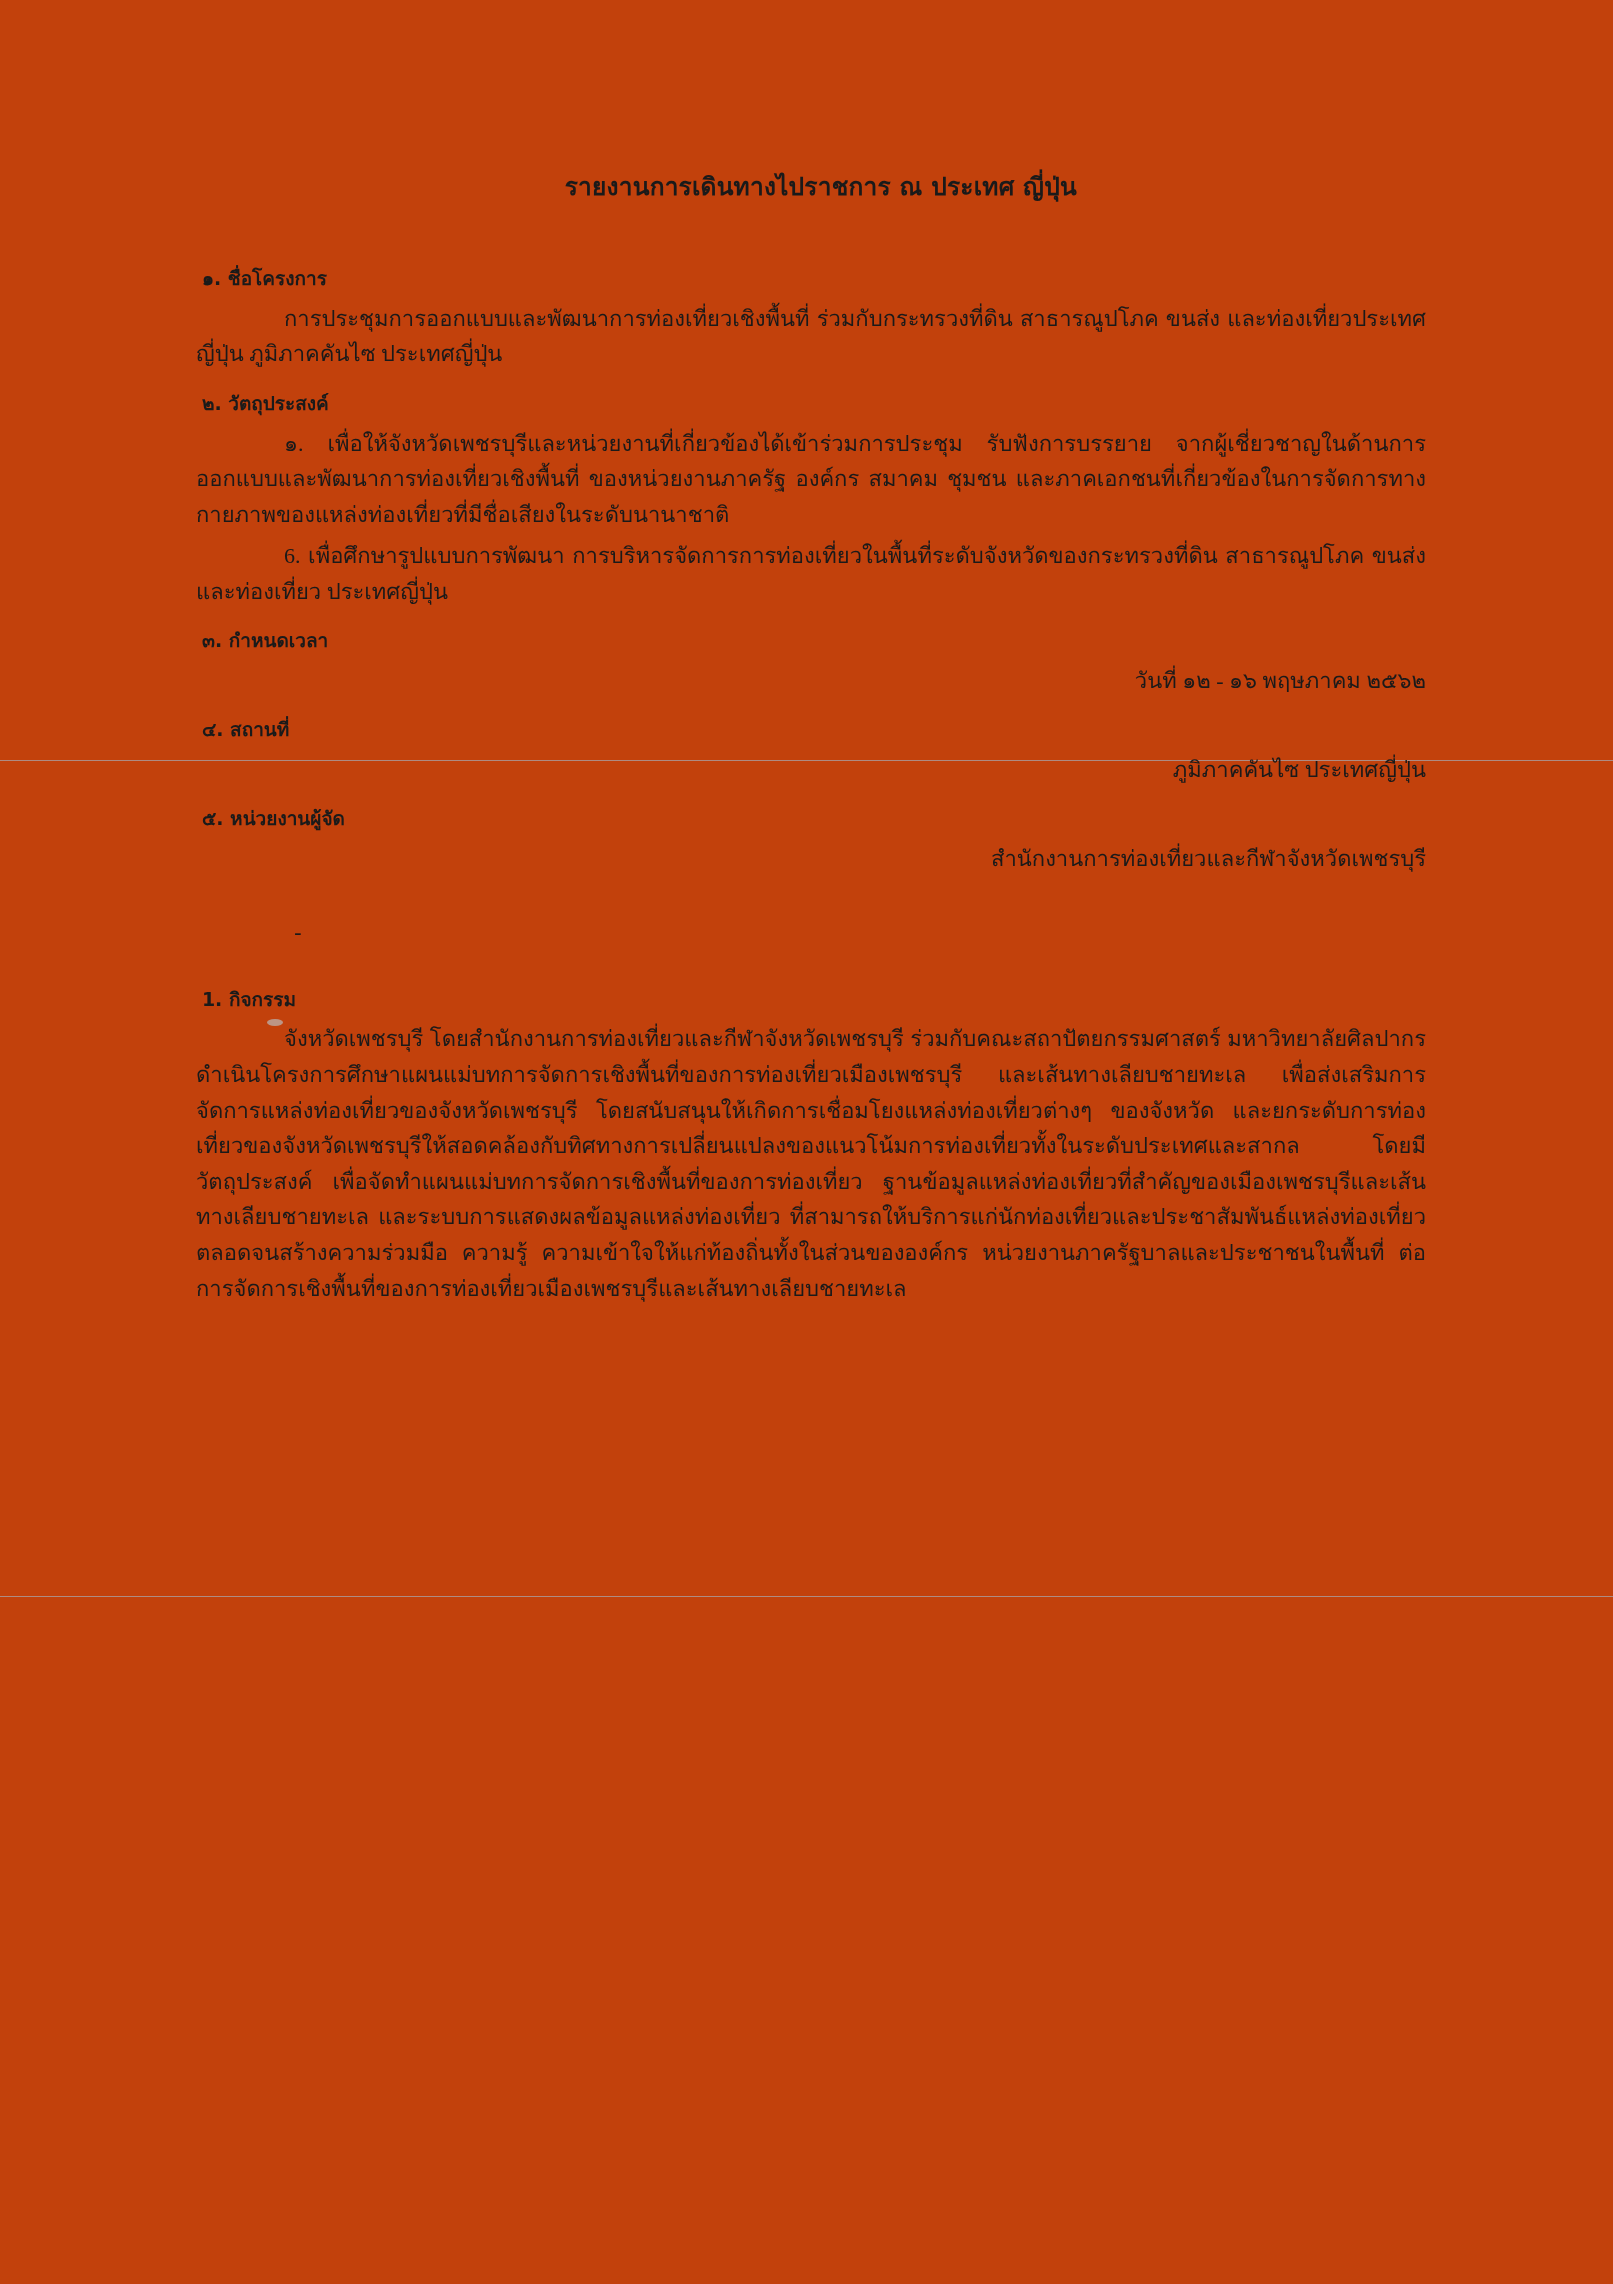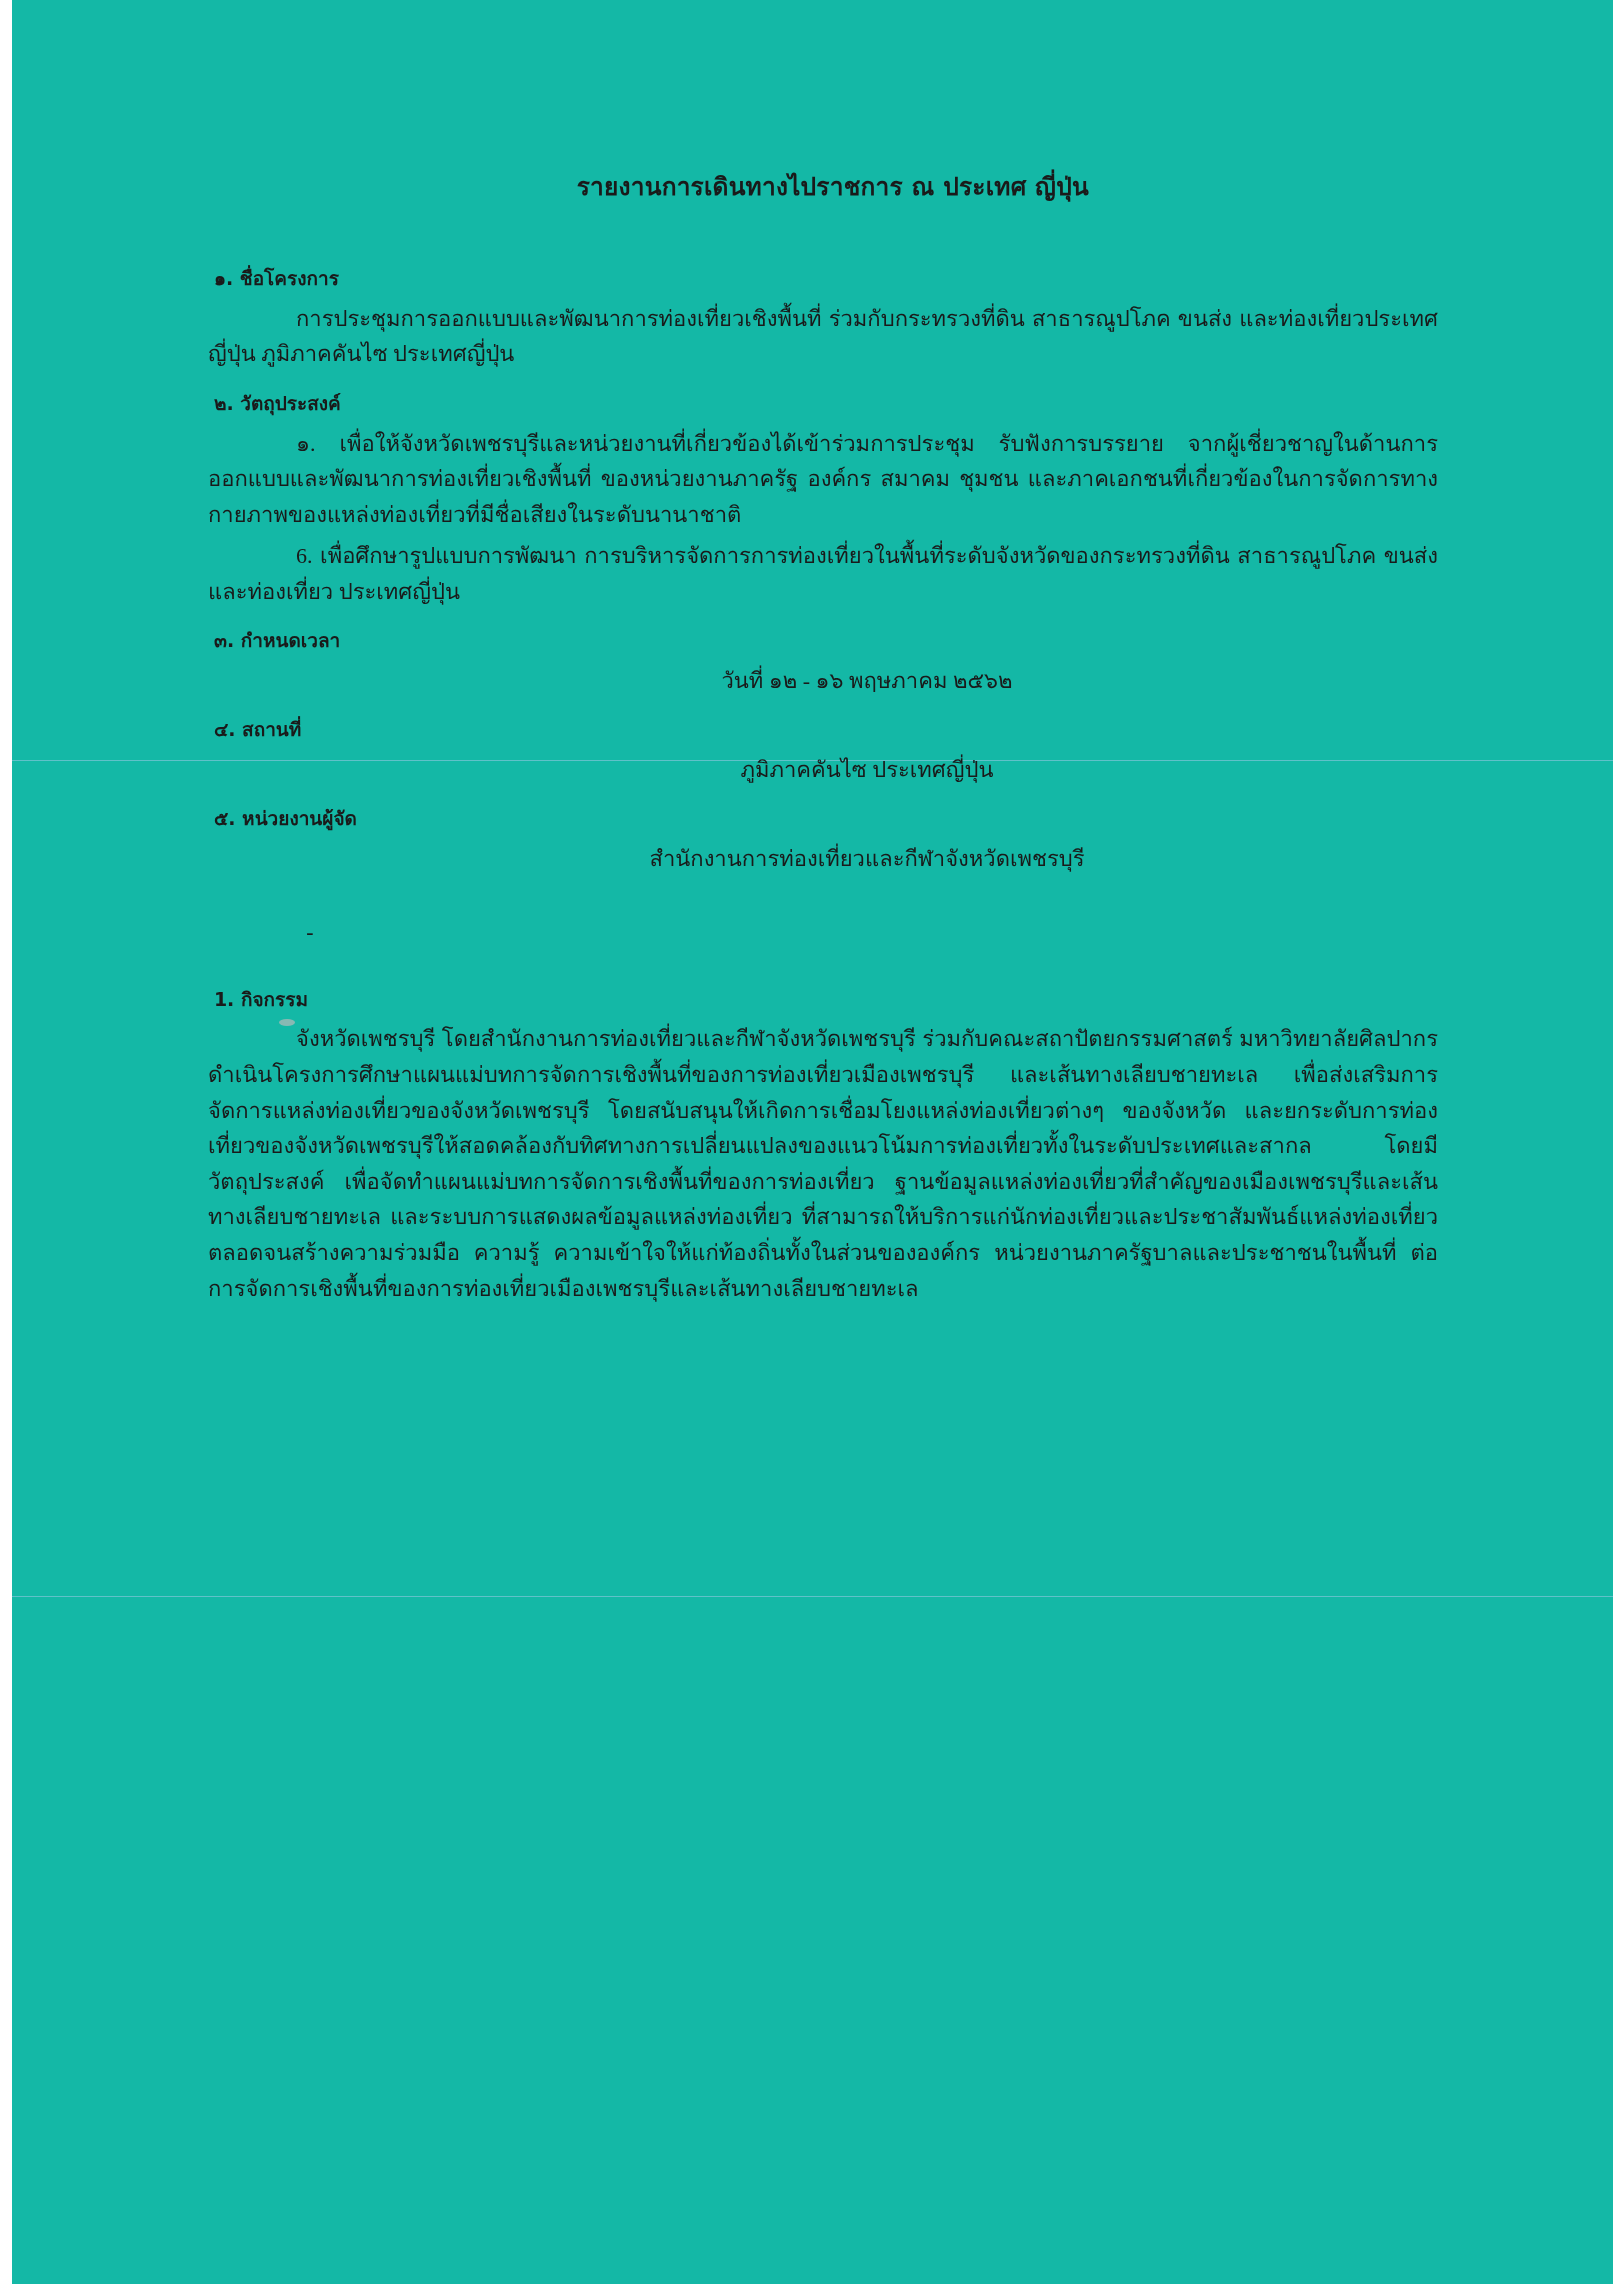--- a/index.html
+++ b/index.html
@@ -11,22 +11,21 @@
     width: 1613px;
     height: 2285px;
     position: relative;
     font-family: "DejaVu Sans", sans-serif;
     color: #1a1a1a;
     overflow: hidden;
   }
   .page {
     position: absolute;
     inset: 0;
-    background: #14b8a6;
-    margin-left: 12px;
+    background: #c2410c;
   }
   
   .scanline {
     position: absolute;
     left: 0;
     width: 100%;
     height: 1px;
     background: #9ec9e6;
     opacity: 0.55;
   }
@@ -61,21 +60,21 @@
 
   .para {
     font-size: 22px;
     line-height: 1.62;
     margin: 0 0 5.9px 0;
     text-align: justify;
     text-justify: inter-word;
     font-family: Liberation Serif, serif;
   }
   .para.indent { text-indent: 88px; }
-  .para.nojust { text-align: center; }
+  .para.nojust { text-align: right; }
 
   .dash {
     font-size: 21.6px;
     padding-left: 98px;
     margin: 3.9px 0 0 0;
   }
 
   .gap-sm { height: 9.8px; }
   .gap-lg { height: 33px; }
 

